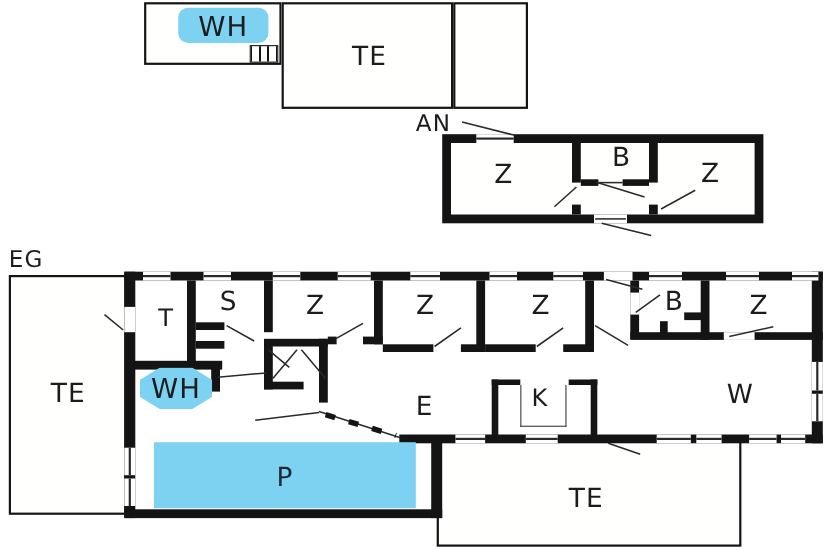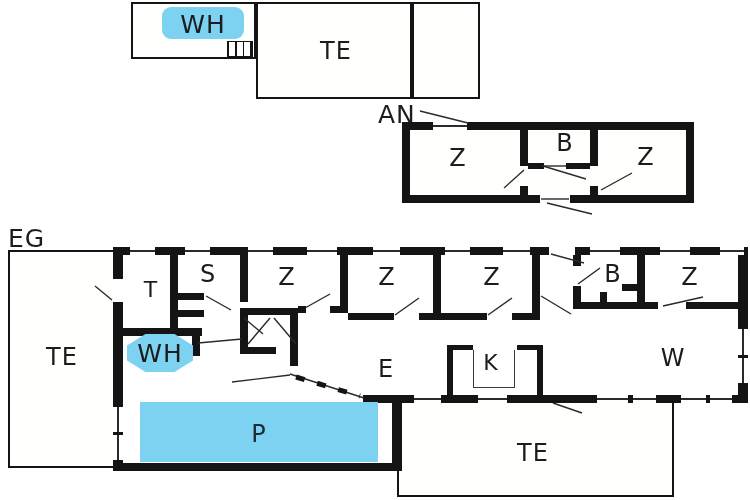--- a/index.html
+++ b/index.html
@@ -5,21 +5,21 @@
   html,body{margin:0;padding:0;background:#ffffff;}
   #plan{position:relative;width:750px;height:500px;background:#ffffff;overflow:hidden;
         font-family:"DejaVu Sans","Liberation Sans",sans-serif;}
   .w{position:absolute;background:#141414;}            
   .tb{position:absolute;border:2.5px solid #141414;box-sizing:border-box;background:#fffffe;} 
   .gap{position:absolute;background:#ffffff;}          
   .winH{position:absolute;background:linear-gradient(#2a2a2a,#2a2a2a) center / 100% 2px no-repeat,#ffffff;}
   .winV{position:absolute;background:linear-gradient(#2a2a2a,#2a2a2a) center / 2px 100% no-repeat,#ffffff;}
   .lbl{position:absolute;transform:translate(-50%,-50%);font-size:24px;color:#1c1c1c;
        letter-spacing:1px;white-space:nowrap;line-height:1;}
-  .title{position:absolute;font-size:25px;color:#1c1c1c;letter-spacing:1px;line-height:1;}
+  .title{position:absolute;font-size:21px;color:#1c1c1c;letter-spacing:1px;line-height:1;}
   .blue{position:absolute;background:#7dd2f1;}
   svg.lines{position:absolute;left:0;top:0;pointer-events:none;}
 </style>
 </head>
 <body>
 
 <div id="plan">
 
   <div>
     <div class="tb" style="left:131px;top:2px;width:125px;height:57px;"></div>

